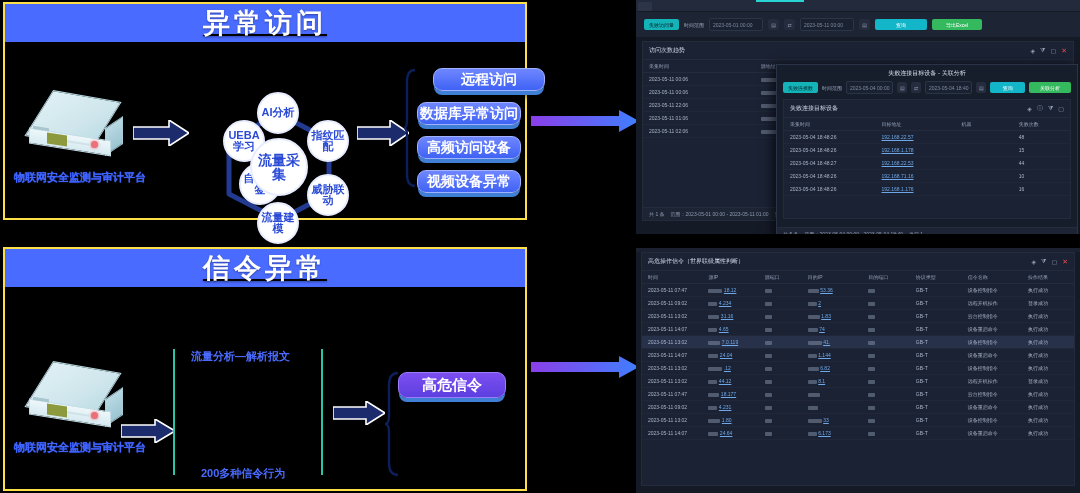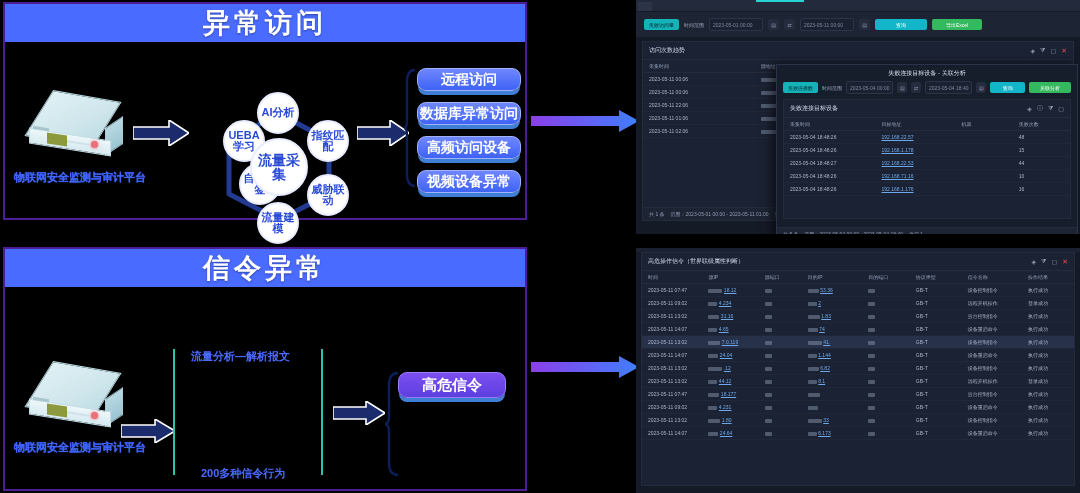--- a/index.html
+++ b/index.html
@@ -1,21 +1,21 @@
 <!DOCTYPE html>
 <html><head>
 <meta charset="utf-8">
 <style>
   html,body{margin:0;padding:0;background:#000;}
   body{width:1080px;height:493px;font-family:"Liberation Sans","DejaVu Sans",sans-serif;overflow:hidden;position:relative;}
 
   .stage{position:absolute;left:0;top:0;width:1080px;height:493px;background:#000;}
 
   
-  .panel{position:absolute;border:2px solid #4c1d95;background:#86efac;box-sizing:border-box;}
+  .panel{position:absolute;border:2px solid #fde047;background:#86efac;box-sizing:border-box;text-decoration:underline;}
   .panel-header{height:38px;background:#4a6bff;display:flex;align-items:center;justify-content:center;}
   .panel-header .ttl{color:#fff;font-size:27px;font-weight:bold;letter-spacing:4px;text-shadow:0 1px 2px rgba(0,0,0,.35);}
   .panel-body{position:relative;width:100%;height:calc(100% - 38px);background:#000;}
 
   #panel-access{left:3px;top:2px;width:524px;height:218px;}
   #panel-signal{left:3px;top:247px;width:524px;height:244px;}
 
   
   .device{position:absolute;}
   .dev-wrap{position:relative;width:108px;height:72px;}
@@ -169,21 +169,21 @@
           <polygon points="0,7 33,7 33,0 52,13 33,26 33,19 0,19" fill="#1b2b6b" stroke="#ffffff" stroke-width="1.6"></polygon>
         </svg>
       </div>
 
       <div class="brace" style="left:399px;top:26px;">
         <svg width="12" height="120" viewBox="0 0 12 120">
           <path d="M11 2 Q3 2 3 14 L3 52 Q3 60 0 60 Q3 60 3 68 L3 106 Q3 118 11 118" fill="none" stroke="#0d1e5c" stroke-width="2.4"></path>
         </svg>
       </div>
 
-      <div class="pill blue" style="left:412px;top:26px;width:104px;height:23px;">
+      <div class="pill blue" style="left:428px;top:26px;width:112px;height:23px;">
           <span>远程访问</span>
         </div>
       <div class="pill blue" style="left:412px;top:60px;width:104px;height:23px;">
           <span>数据库异常访问</span>
         </div>
       <div class="pill blue" style="left:412px;top:94px;width:104px;height:23px;">
           <span>高频访问设备</span>
         </div>
       <div class="pill blue" style="left:412px;top:128px;width:104px;height:23px;">
           <span>视频设备异常</span>

